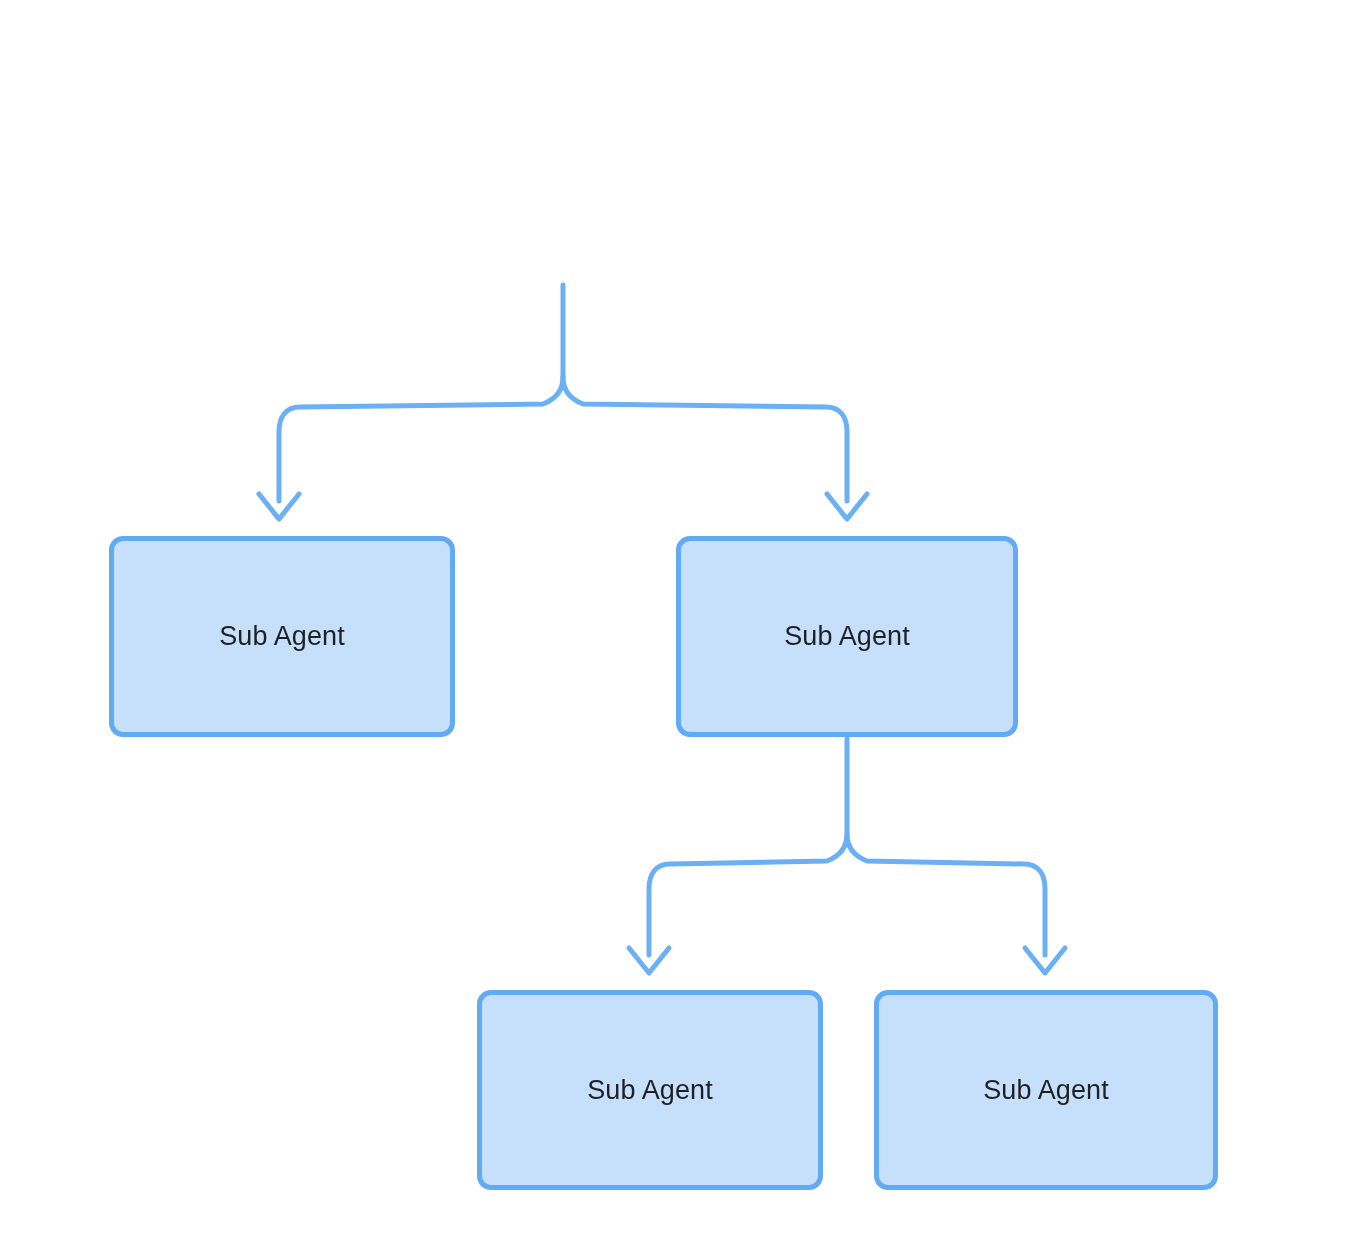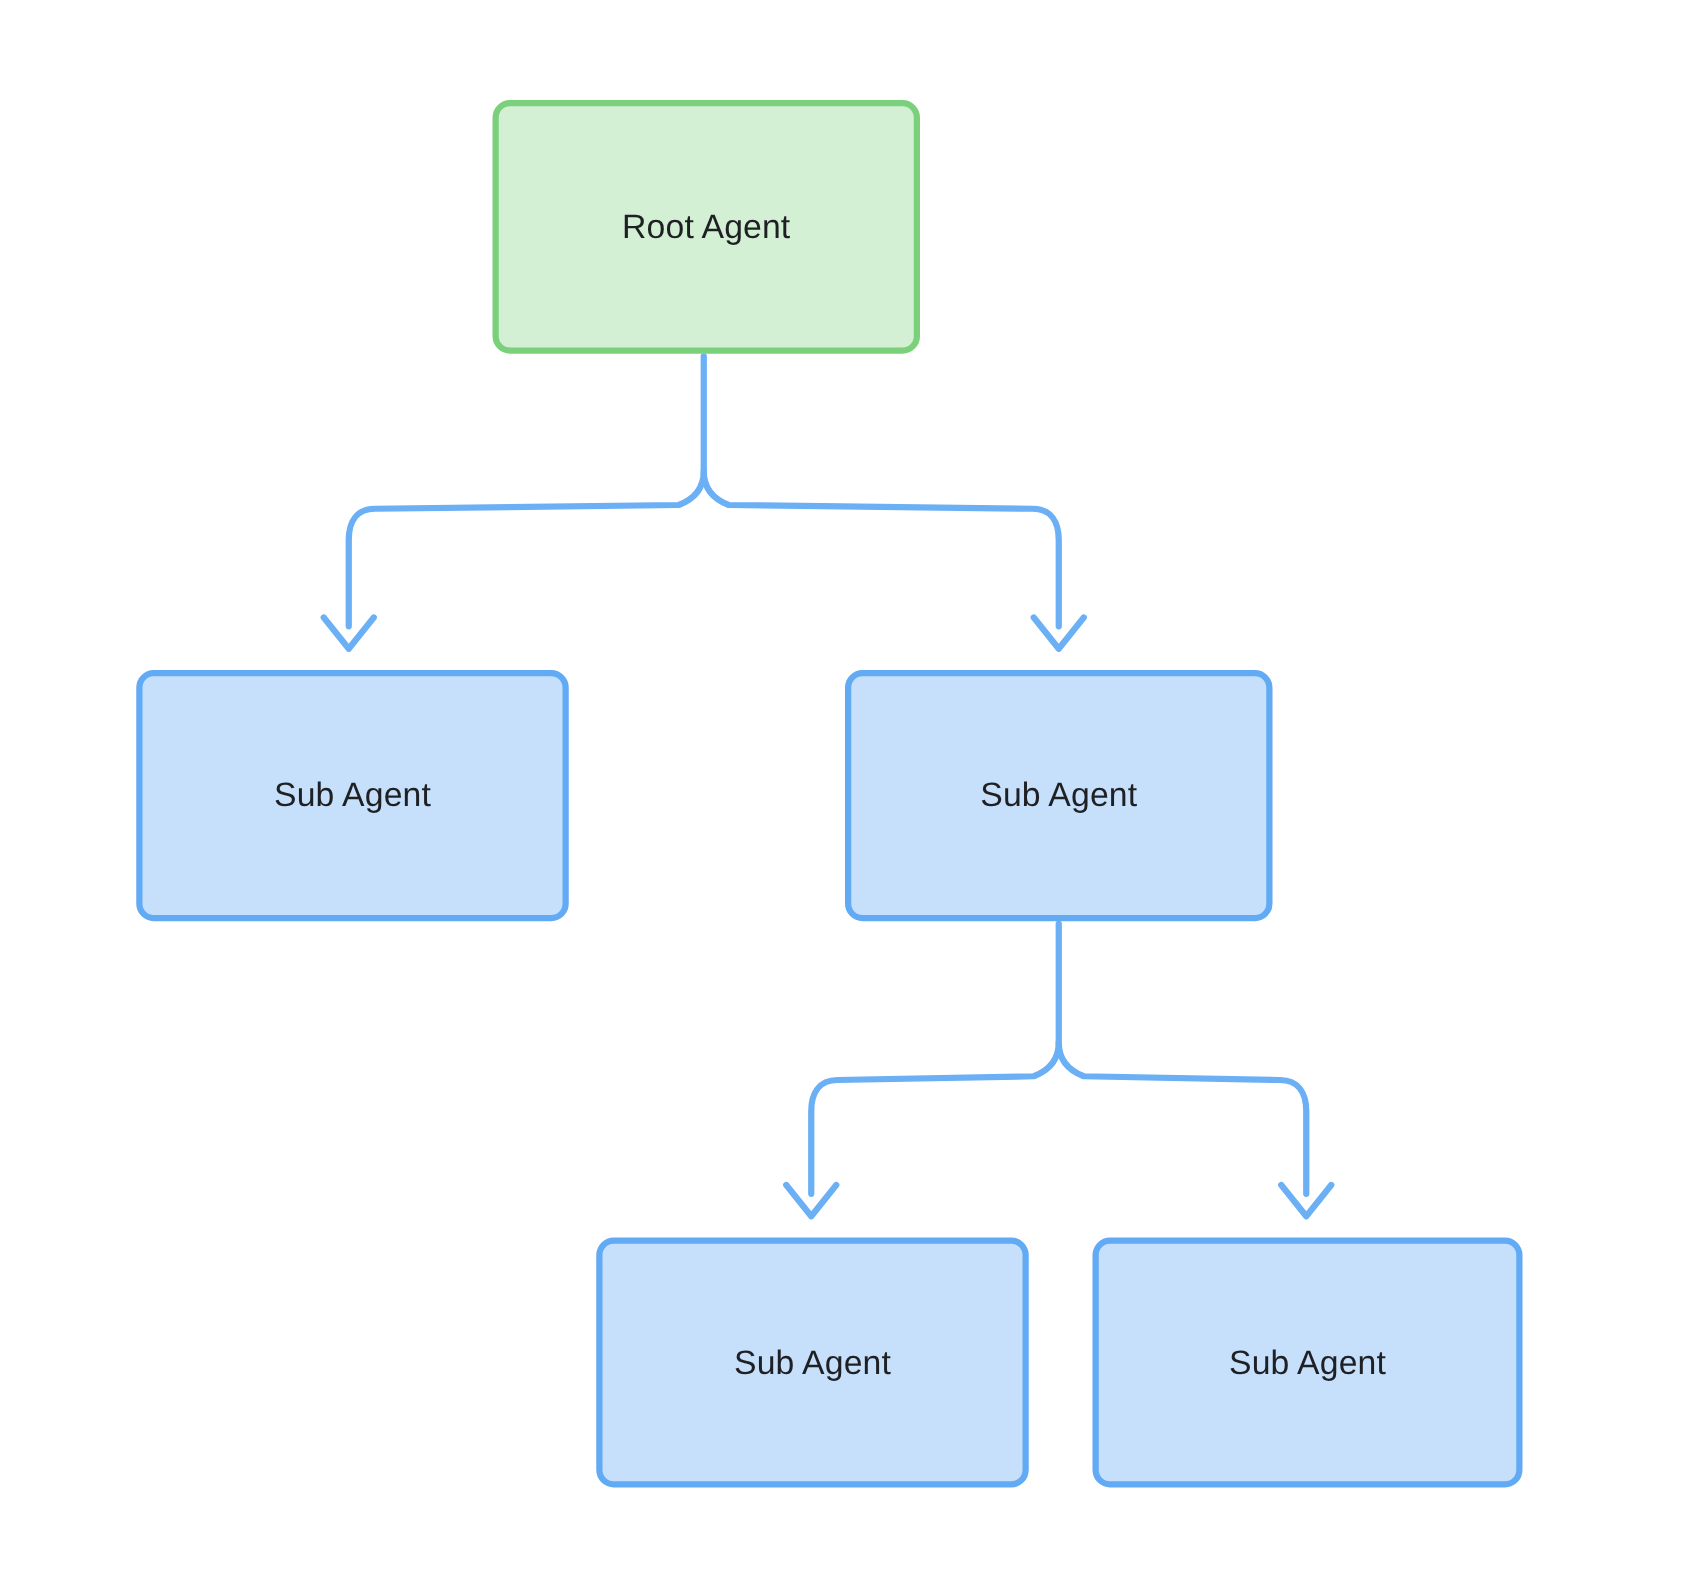--- a/index.html
+++ b/index.html
@@ -86,23 +86,20 @@
                C 847 847 854 856 867 861
                L 1024 864
                C 1039 864 1045 875 1045 889
                L 1045 955"></path>
 
       <path d="M 629 948 L 649 973 L 669 948"></path>
       <path d="M 1025 948 L 1045 973 L 1065 948"></path>
     </g>
   </svg>
 
-  <div class="node node-root" style="left:394px; top:80px; width:342px; height:203px;">
-    <span class="node-label">Root Agent</span>
-  </div>
 
   <div class="node node-sub" style="left:109px; top:536px; width:346px; height:201px;">
     <span class="node-label">Sub Agent</span>
   </div>
 
   <div class="node node-sub" style="left:676px; top:536px; width:342px; height:201px;">
     <span class="node-label">Sub Agent</span>
   </div>
 
   <div class="node node-sub" style="left:477px; top:990px; width:346px; height:200px;">

